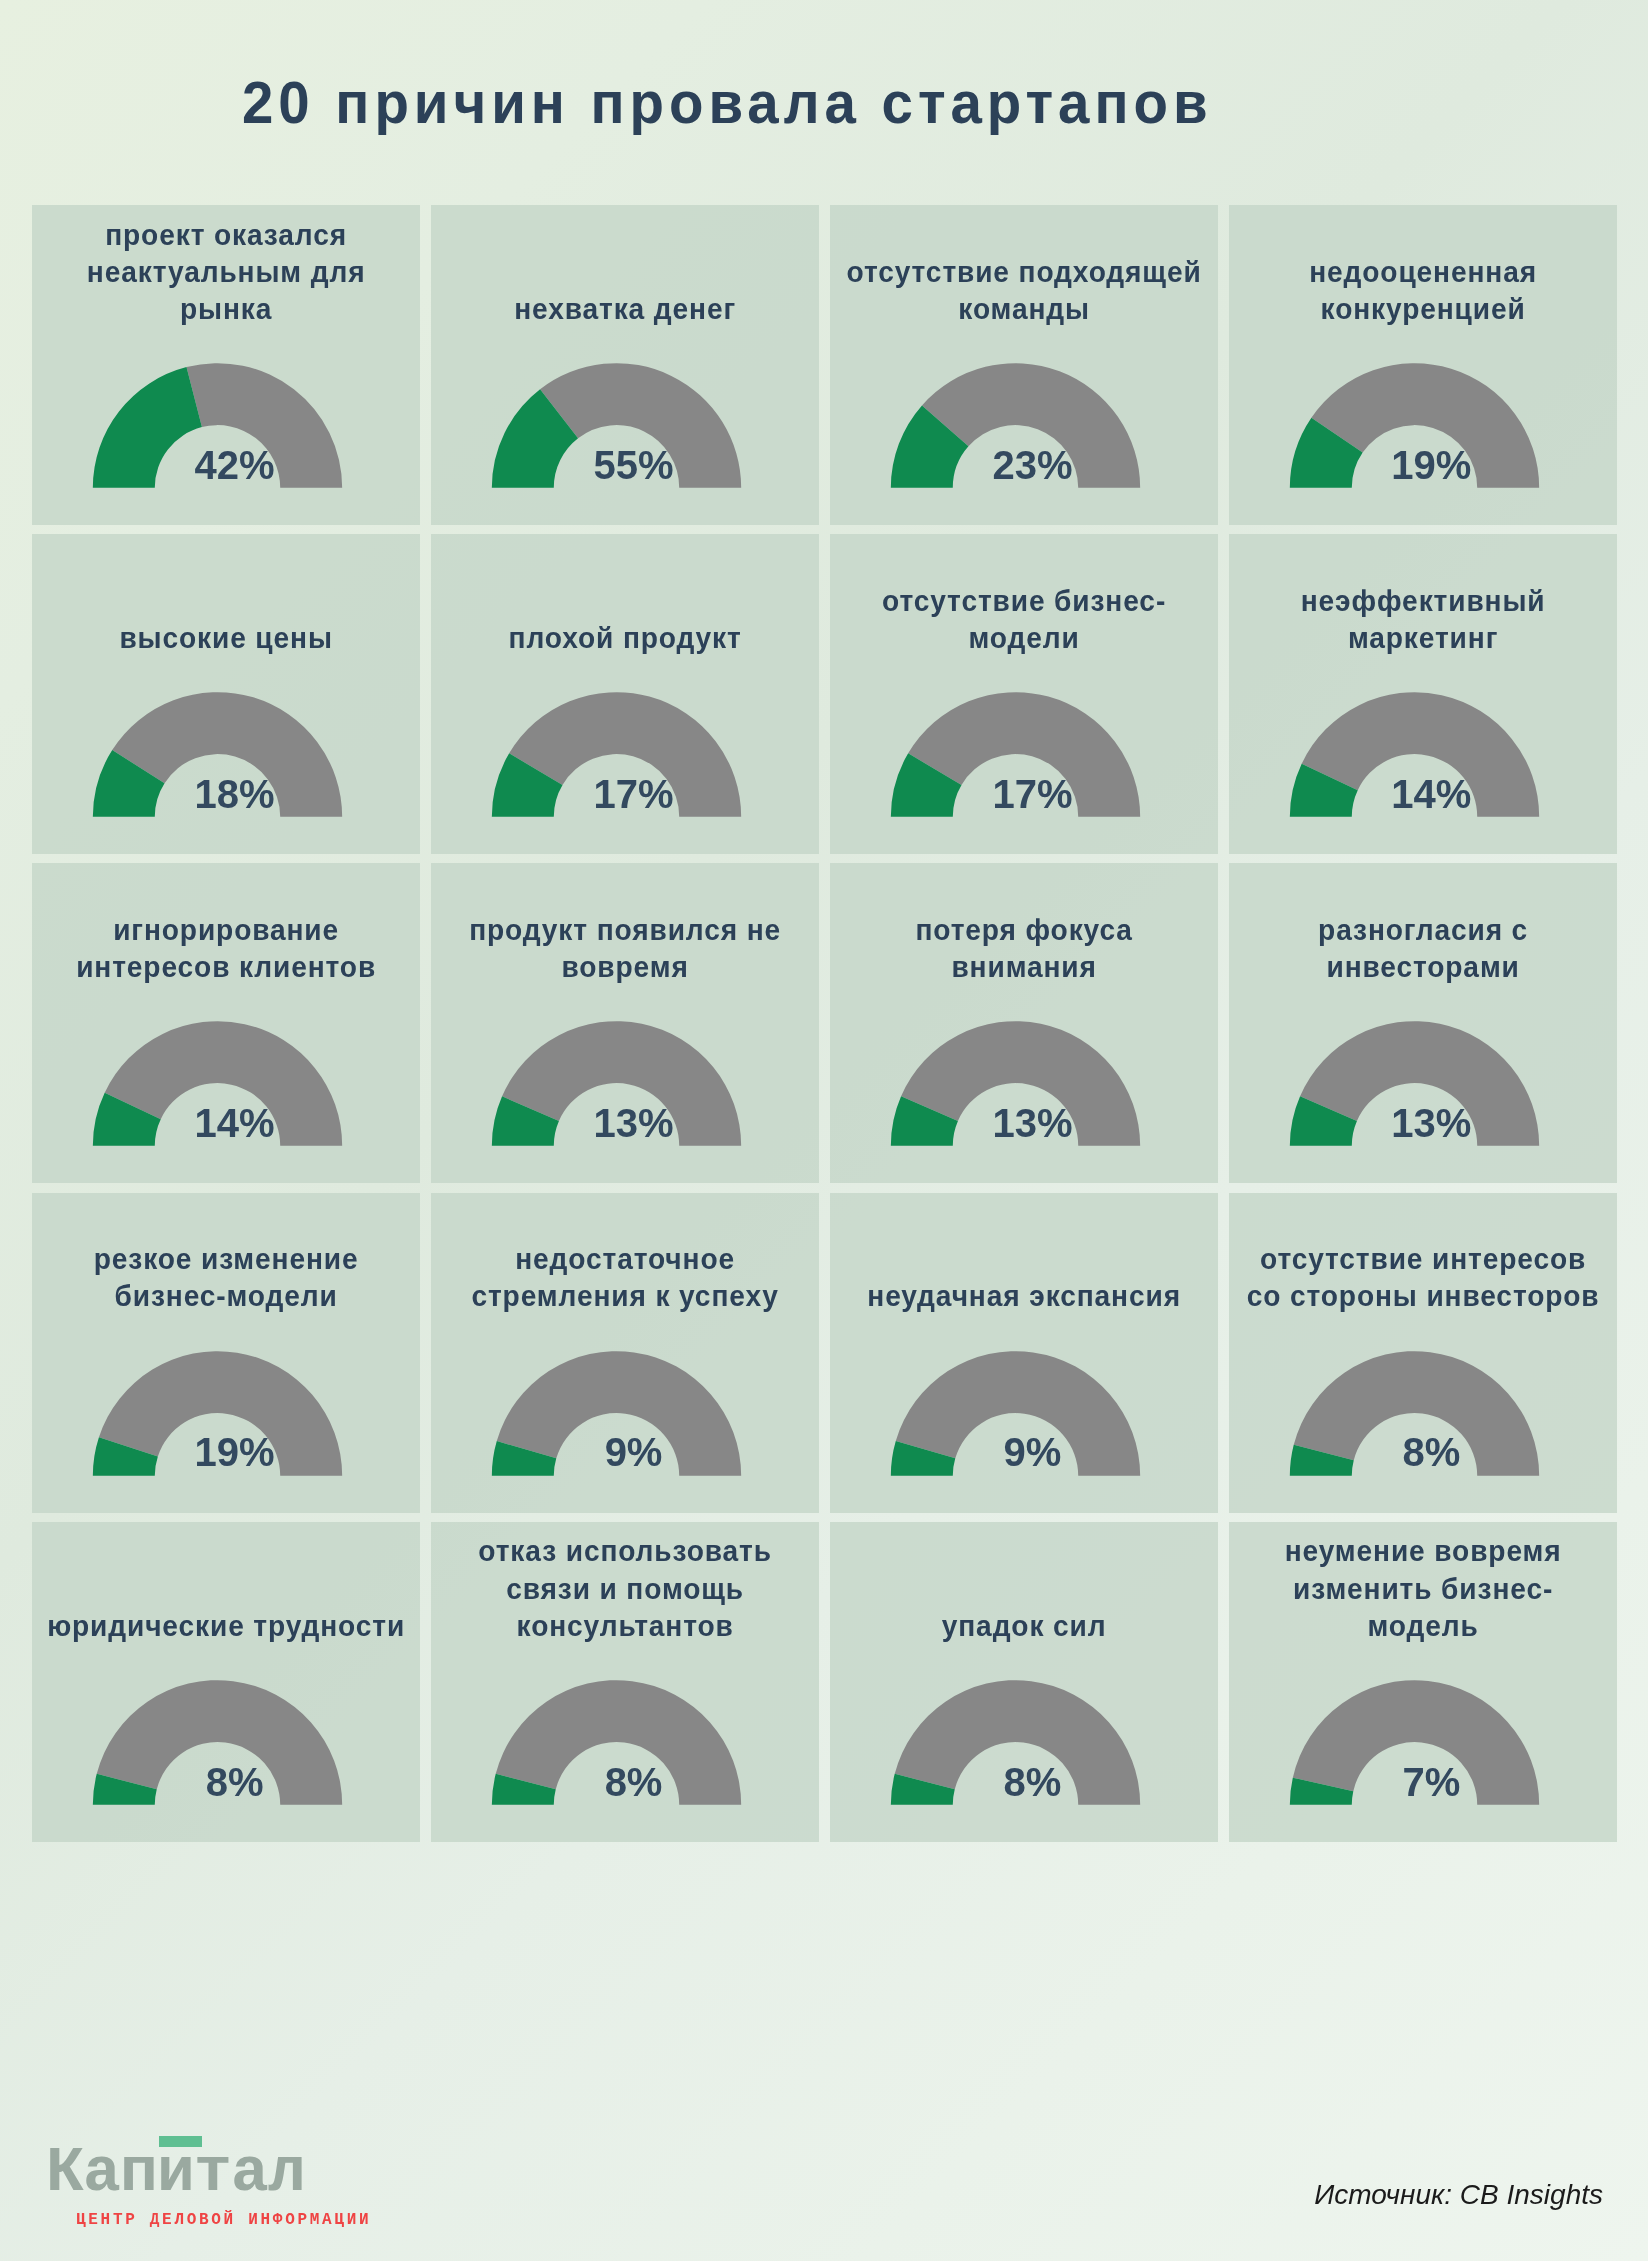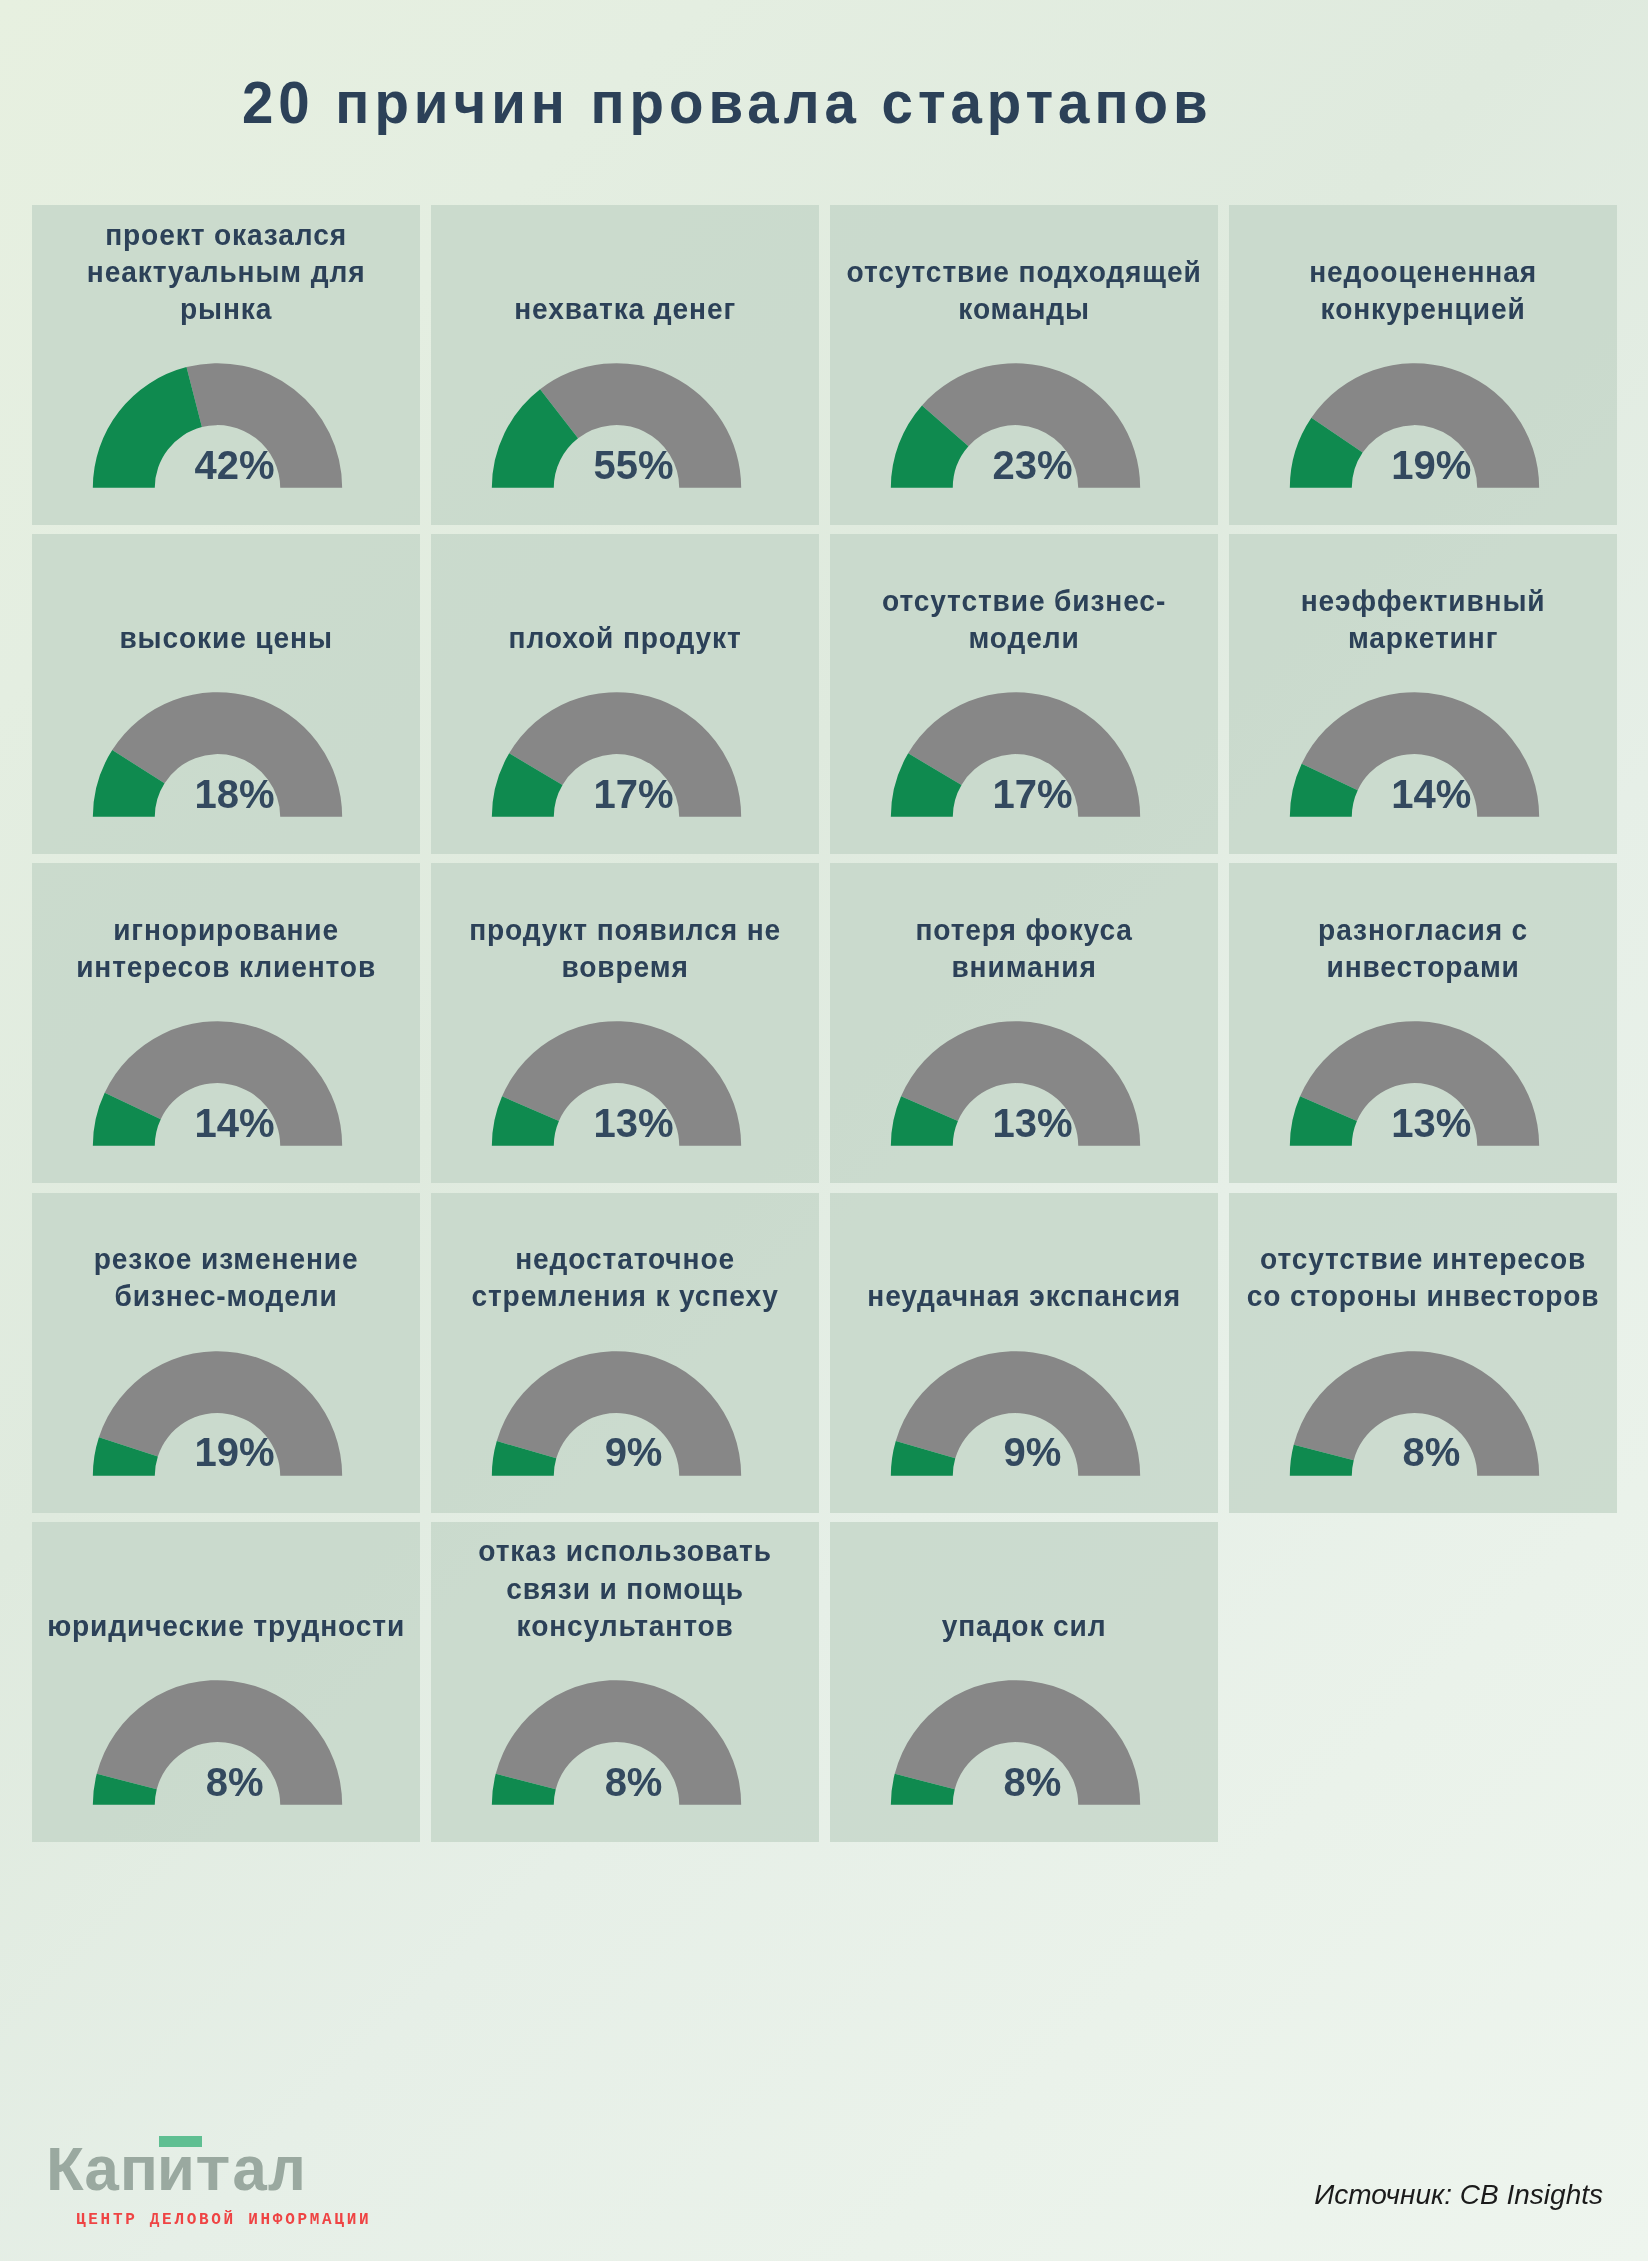--- a/index.html
+++ b/index.html
@@ -387,20 +387,32 @@
       <div class="gauge-wrap">
         <div class="gauge">
           <svg viewBox="0 0 336 171" xmlns="http://www.w3.org/2000/svg">
             <path d="M 10.120944736033124 126.46354839212863 A 163 163 0 0 1 331 166.99999999999997 L 250 166.99999999999997 A 82 82 0 0 0 88.57618078745224 146.6074292524819 Z" fill="#878787"></path>
             <path d="M 5 167.00000000000003 A 163 163 0 0 1 10.120944736033124 126.46354839212863 L 88.57618078745224 146.6074292524819 A 82 82 0 0 0 86 167 Z" fill="#0f8a4f"></path>
           </svg>
           <div class="gauge-value">8%</div>
         </div>
       </div>
     </div>
+    <div class="card">
+      <div class="card-label">неумение вовремя изменить бизнес-модель</div>
+      <div class="gauge-wrap">
+        <div class="gauge">
+          <svg viewBox="0 0 336 171" xmlns="http://www.w3.org/2000/svg">
+            <path d="M 8.925567803984137 131.44265165236365 A 163 163 0 0 1 331 166.99999999999997 L 250 166.99999999999997 A 82 82 0 0 0 87.9748255210227 149.11225420548357 Z" fill="#878787"></path>
+            <path d="M 5 167.00000000000003 A 163 163 0 0 1 8.925567803984137 131.44265165236365 L 87.9748255210227 149.11225420548357 A 82 82 0 0 0 86 167 Z" fill="#0f8a4f"></path>
+          </svg>
+          <div class="gauge-value">7%</div>
+        </div>
+      </div>
+    </div>
   </div>
 
 <div class="footer">
   <div class="logo">
     <div class="logo-word">
       <span>Капитал</span>
       <span class="logo-bar"></span>
     </div>
     <div class="logo-sub">ЦЕНТР ДЕЛОВОЙ ИНФОРМАЦИИ</div>
   </div>

